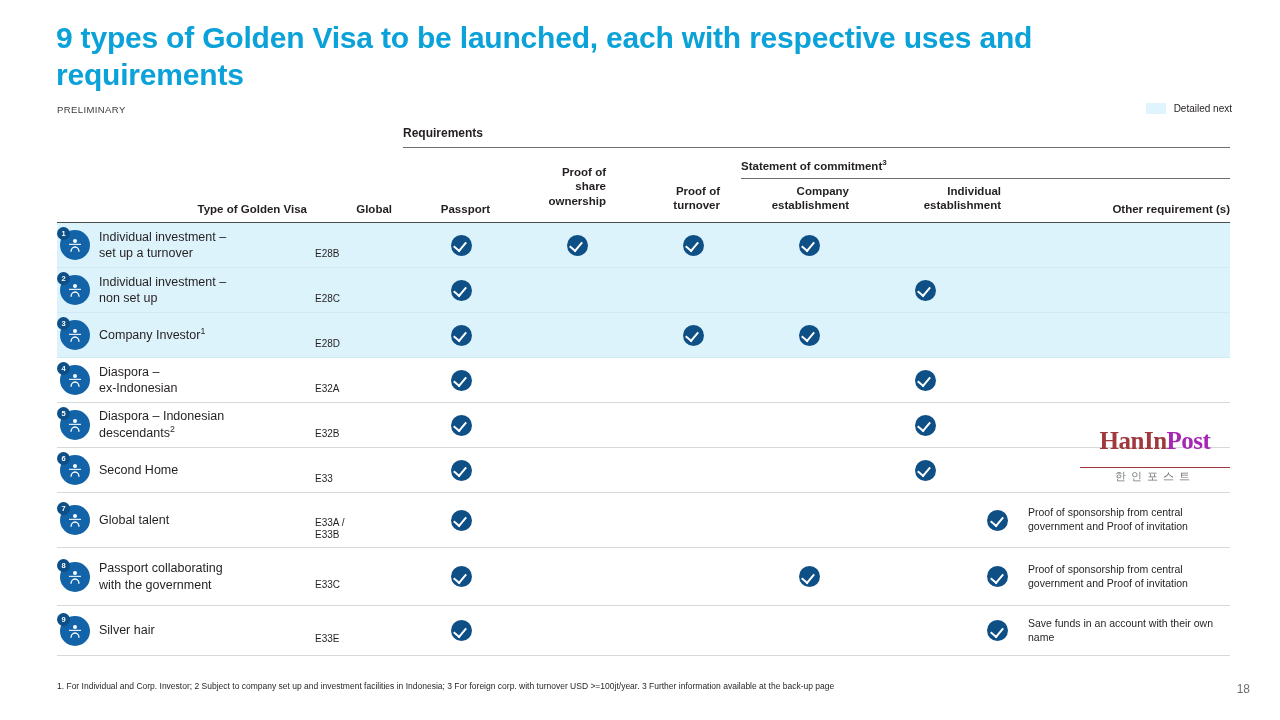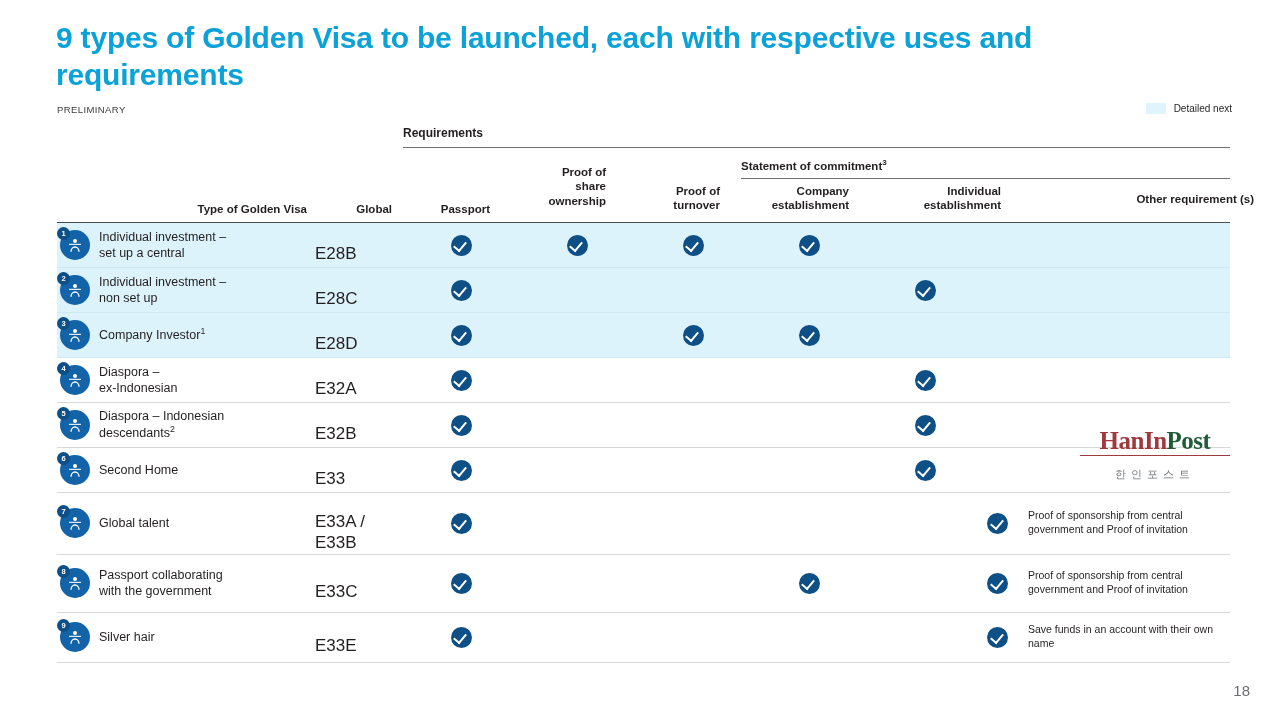--- a/index.html
+++ b/index.html
@@ -90,21 +90,21 @@
   .row {
     position: relative;
     display: flex;
     align-items: center;
     border-bottom: 1px solid #d7d8da;
     min-height: 45px;
   }
   .row.hl { background: #ddf3fc; border-bottom: 1px solid #cfeaf5; }
 
   .c-type { width: 258px; display: flex; align-items: center; gap: 9px; padding-left: 3px; }
-  .c-index { width: 88px; font-size: 17px; line-height: 1.25; margin-top: 18px; }
+  .c-index { width: 88px; font-size: 10px; line-height: 1.25; margin-top: 18px; }
   .c-check { width: 116px; display: flex; justify-content: center; align-items: center; }
   .c-other { flex: 1; display: flex; align-items: center; gap: 20px; padding-left: 4px; }
   .other-text { font-size: 10.5px; line-height: 1.33; color: #231f20; }
 
   .type-label { font-size: 12.5px; line-height: 1.3; }
 
   
   .vicon {
     position: relative;
     width: 30px; height: 30px;
@@ -146,48 +146,48 @@
 
   .footnote {
     position: absolute;
     left: 57px; top: 681px;
     font-size: 8.5px;
     color: #231f20;
   }
   .pagenum {
     position: absolute;
     right: 30px; top: 682px;
-    font-size: 15px;
+    font-size: 12px;
     color: #6d6e71;
   }
 
   
   .watermark {
     position: absolute;
     left: 1080px; top: 428px;
     width: 150px;
     text-align: center;
     opacity: 0.95;
   }
   .wm-main {
     font-family: "Liberation Serif", serif;
     font-size: 25px;
     font-weight: bold;
     letter-spacing: -0.5px;
     line-height: 1;
   }
   .wm-main .a { color: #9b2f34; }
-  .wm-main .b { color: #14532d; }
+  .wm-main .b { color: #a21caf; }
   .wm-sub {
-    margin-top: 2px;
+    margin-top: 14px;
     font-size: 11px;
     letter-spacing: 5px;
     color: #6b6f74;
     border-top: 1.5px solid #9b2f34;
-    padding-top: 11px;
+    padding-top: 1px;
     font-family: Liberation Mono, monospace;
   }
   sup { font-size: 70%; }
 </style>
 </head>
 <body>
 
 <div class="slide">
 
   <div class="title">9 types of Golden Visa to be launched, each with respective uses and requirements</div>
@@ -225,39 +225,39 @@
   <div class="col-head" style="left:737px; top:184px; width:112px;">
     <div>Company</div>
     <div>establishment</div>
   </div>
 
   <div class="col-head" style="left:889px; top:184px; width:112px;">
     <div>Individual</div>
     <div>establishment</div>
   </div>
 
-  <div class="col-head left" style="left:1044px; top:192px; width:186px;margin-left:24px;">Other requirement (s)</div>
+  <div class="col-head left" style="left:1044px; top:202px; width:186px;">Other requirement (s)</div>
 
   <div class="head-rule"></div>
 
   <div class="rows">
 
     <div class="row hl">
       <div class="c-type">
         <div class="vicon">
           <span class="badge">1</span>
           <svg width="16" height="16" viewBox="0 0 24 24" aria-hidden="true">
               <circle cx="12" cy="6" r="3" fill="#fff"></circle>
               <path d="M6 22c0-4 2.7-7 6-7s6 3 6 7" fill="none" stroke="#fff" stroke-width="2"></path>
               <path d="M3 11h18" stroke="#fff" stroke-width="1.6"></path>
             </svg>
         </div>
         <div class="type-label">
           <div>Individual investment –</div>
-          <div>set up a central</div>
+          <div>set up a turnover</div>
         </div>
       </div>
       <div class="c-index">
         <div>E28B</div>
       </div>
       <div class="c-check">
           <span class="check"></span>
         </div>
       <div class="c-check">
           <span class="check"></span>
@@ -516,15 +516,16 @@
       </div>
     </div>
 
   </div>
 
   <div class="watermark">
     <div class="wm-main"><span class="a">HanIn</span><span class="b">Post</span></div>
     <div class="wm-sub">한인포스트</div>
   </div>
 
+  <div class="footnote">1.  For Individual and Corp. Investor; 2 Subject to company set up and investment facilities in Indonesia; 3 For foreign corp. with turnover USD &gt;=100jt/year. 3 Further information available at the back-up page</div>
   <div class="pagenum">18</div>
 
 </div>
 
 </body></html>

